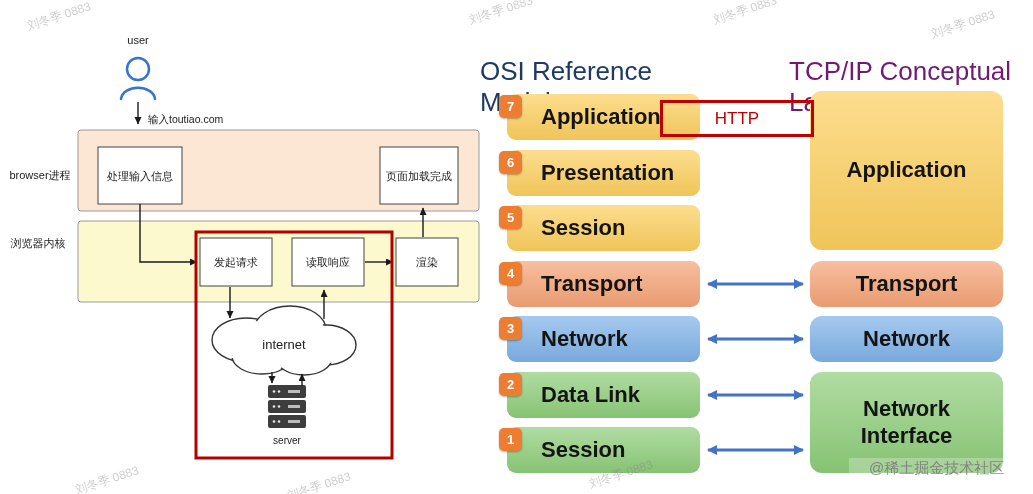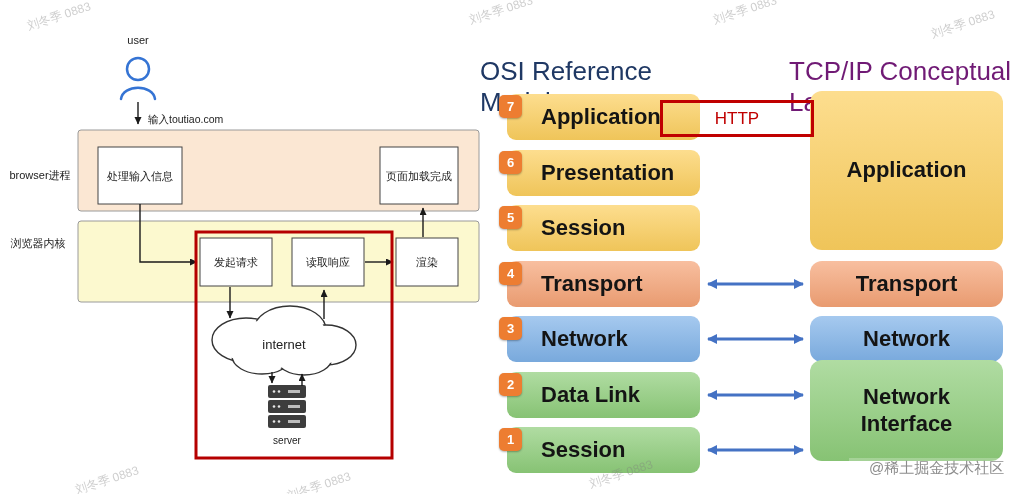--- a/index.html
+++ b/index.html
@@ -179,21 +179,21 @@
 
   <div class="tcp-box" style="top: 91px; height: 159px; background-color: rgb(252, 207, 94);">
     <span>Application</span>
   </div>
   <div class="tcp-box" style="top: 261px; height: 46px; background-color: rgb(245, 163, 118);">
     <span>Transport</span>
   </div>
   <div class="tcp-box" style="top: 316px; height: 46px; background-color: rgb(127, 178, 232);">
     <span>Network</span>
   </div>
-  <div class="tcp-box wrap" style="top: 360px; height: 101px; background-color: rgb(142, 205, 122);">
+  <div class="tcp-box wrap" style="top: 372px; height: 101px; background-color: rgb(142, 205, 122);">
     <span>Network Interface</span>
   </div>
 
   <svg class="arrow-svg" width="1033" height="494" viewBox="0 0 1033 494">
     <defs>
       <marker id="bArr" markerWidth="12" markerHeight="12" refX="9" refY="5" orient="auto-start-reverse" markerUnits="userSpaceOnUse">
         <path d="M0,0 L10,5 L0,10 Z" fill="#4472c4"></path>
       </marker>
     </defs>
     <g stroke="#4472c4" stroke-width="3">

